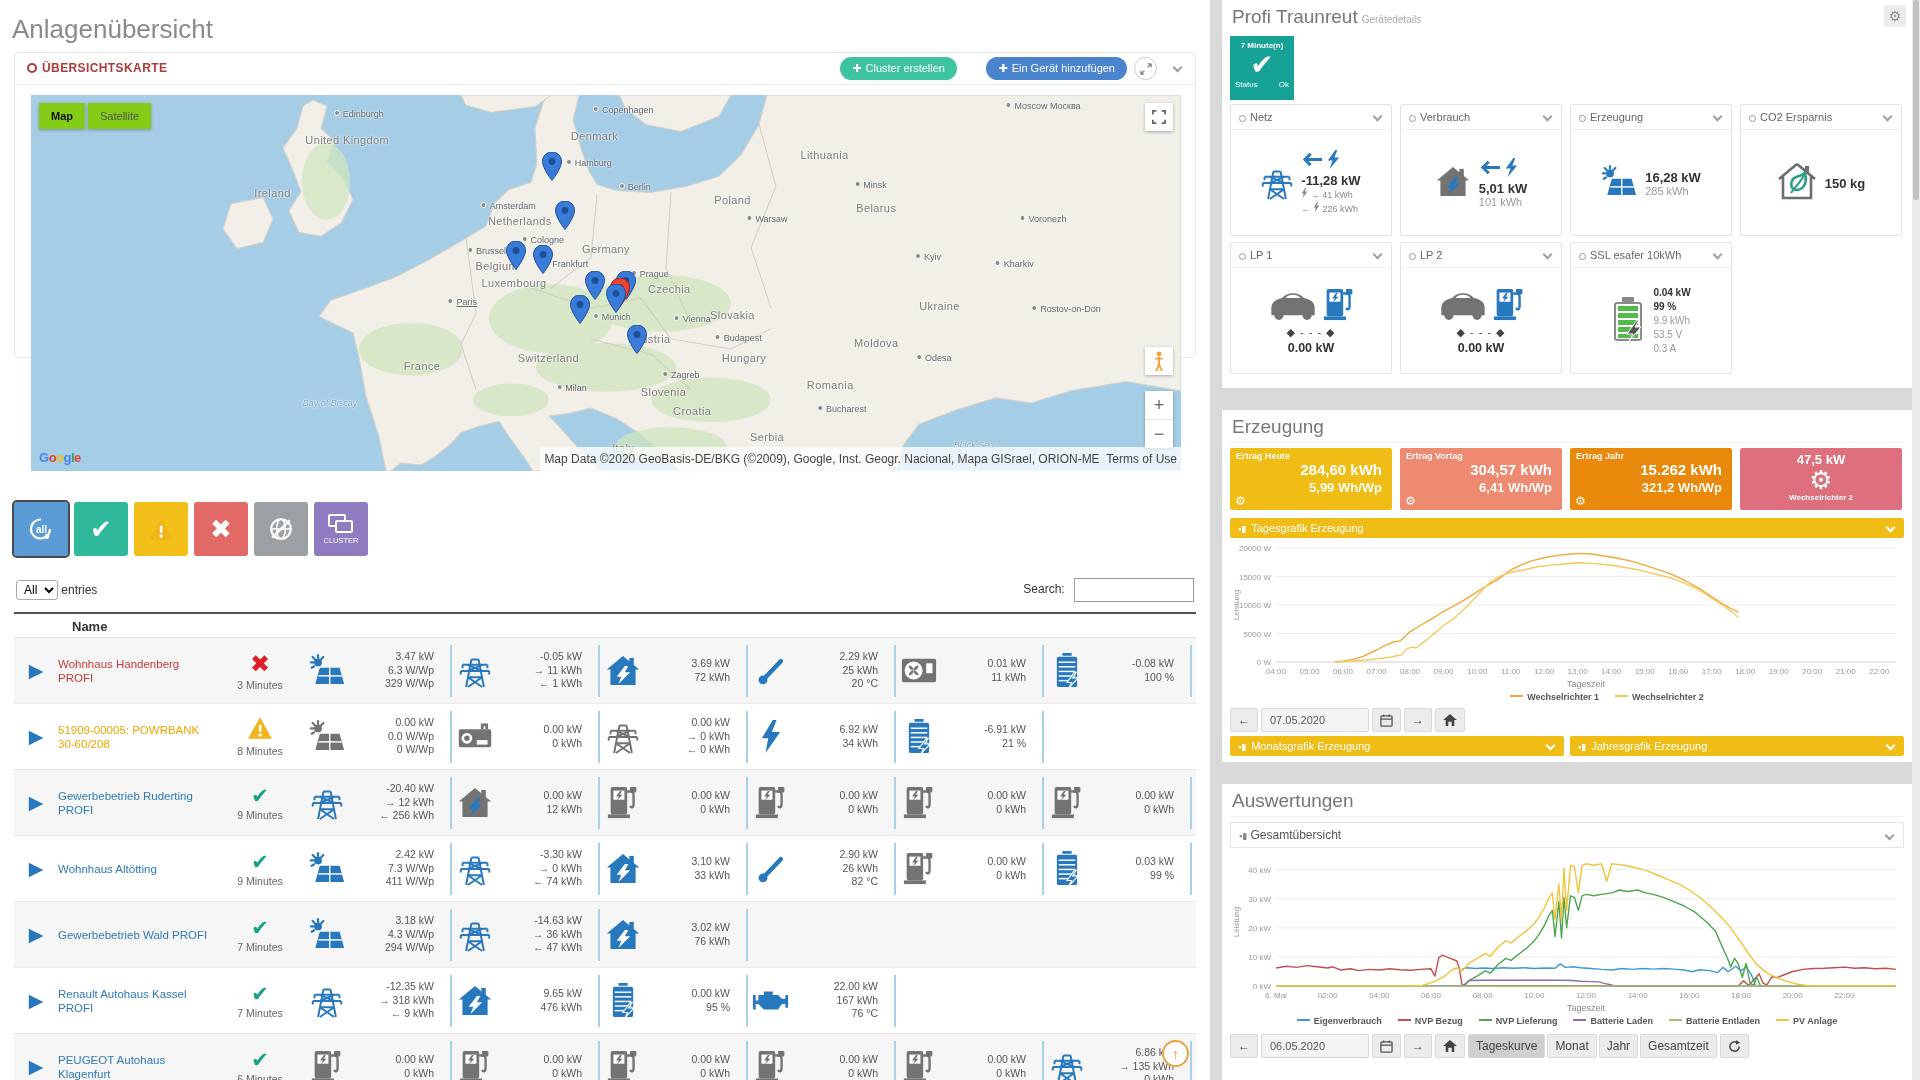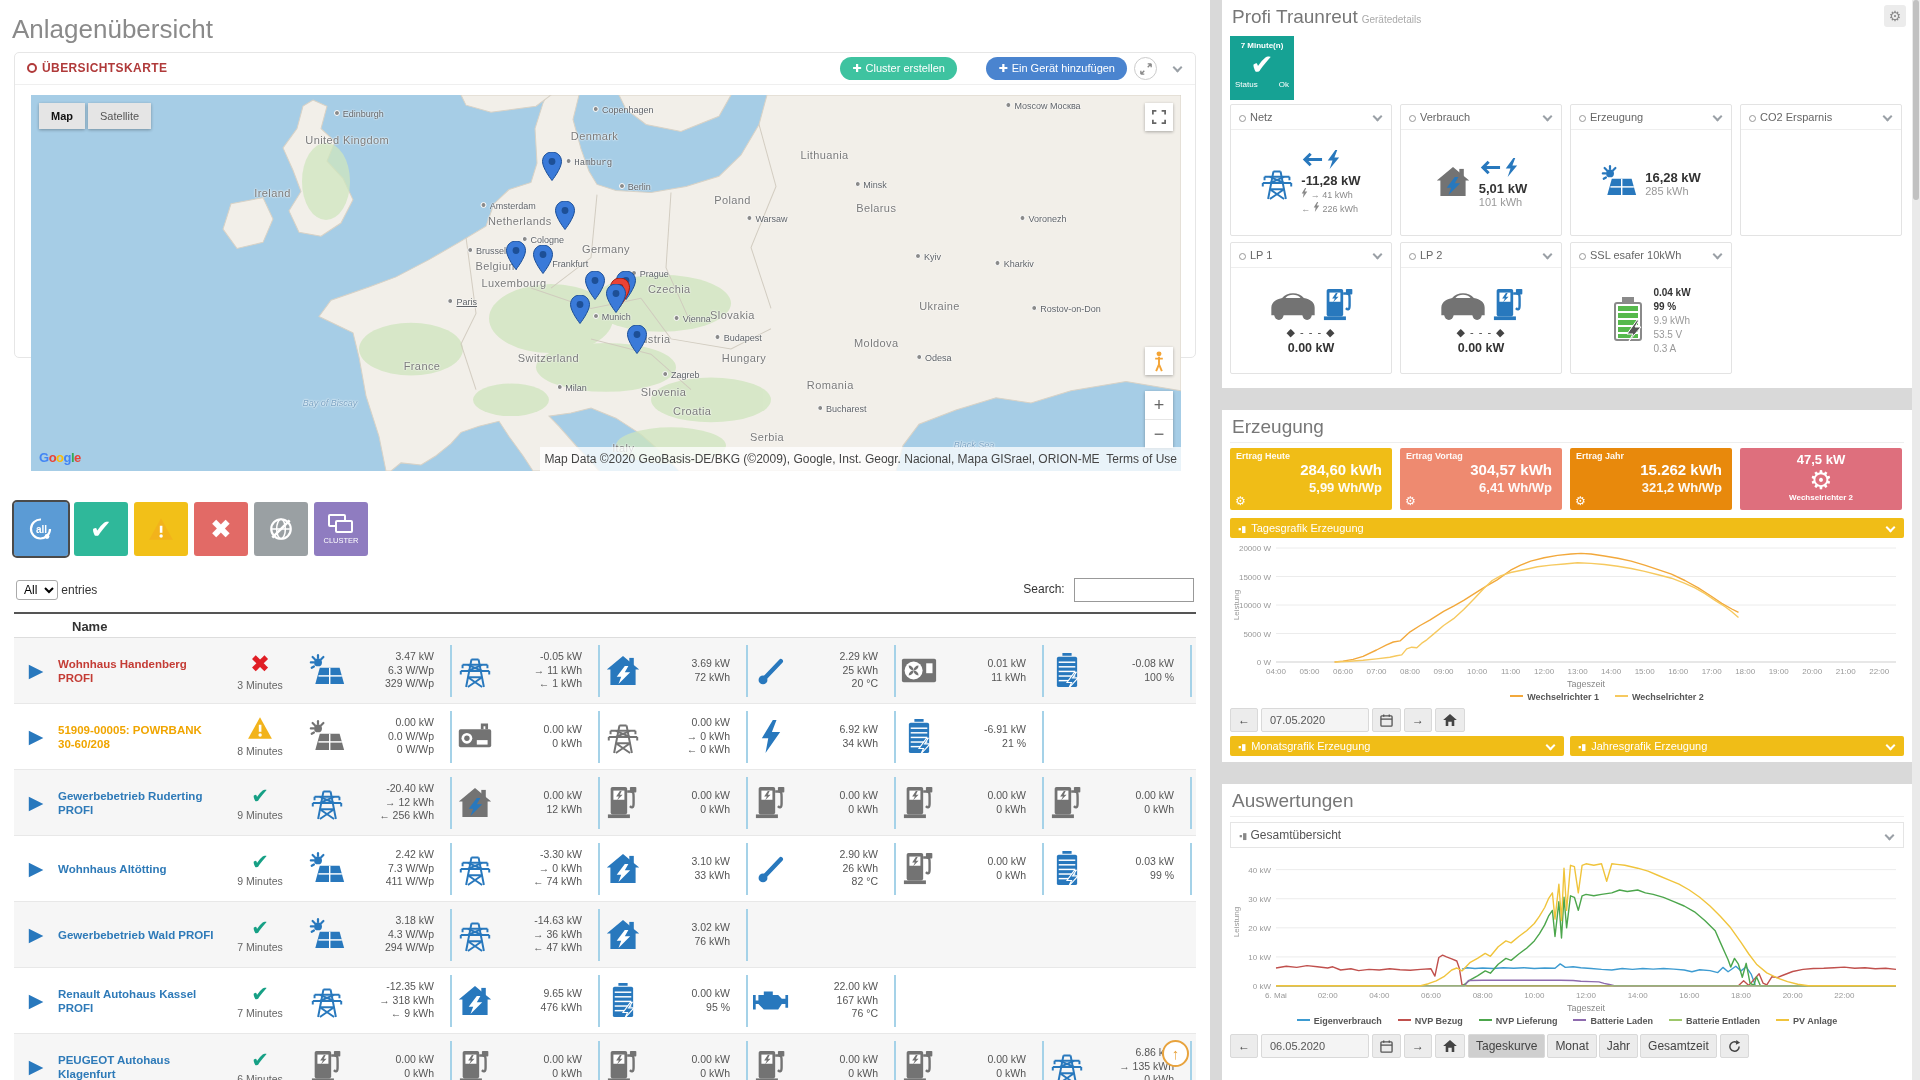--- a/index.html
+++ b/index.html
@@ -25,21 +25,21 @@
   
   #map { position:absolute; left:16px; top:42px; width:1150px; height:376px; background:#a6cde6; overflow:hidden; }
   #map svg.land { position:absolute; left:0; top:0; width:100%; height:100%; }
   .map-label { position:absolute; transform:translate(-50%,-50%); white-space:nowrap; color:#7a7a7a;
      text-shadow:0 0 2px #fff,0 0 2px #fff; pointer-events:none; }
   .map-label.country { font-size:11px; letter-spacing:.4px; }
   .map-label.city { font-size:9px; color:#5f6368; }
   .map-label.city::before { content:""; display:inline-block; width:4px; height:4px; border:1px solid #fff; background:#8a8a8a; border-radius:50%; margin-right:3px; vertical-align:1px; }
   .map-label.sea { font-size:9px; color:#7fa; color:#7aa3c4; font-style:italic; }
   .pin { position:absolute; width:20px; height:29px; transform:translate(-50%,-100%); }
-  .map-type { position:absolute; top:8px; height:26px; background:#e5e5e5; box-shadow:0 1px 3px rgba(0,0,0,.3); font-size:11px; line-height:26px; padding:0 12px; color:#555; }
+  .map-type { position:absolute; top:8px; height:26px; background:#84cc16; box-shadow:0 1px 3px rgba(0,0,0,.3); font-size:11px; line-height:26px; padding:0 12px; color:#555; }
   #btn-map-type-map { left:8px; font-weight:bold; color:#111; }
   #btn-map-type-satellite { left:57px; }
   #btn-fullscreen { position:absolute; right:8px; top:8px; width:28px; height:28px; background:#fff; box-shadow:0 1px 3px rgba(0,0,0,.3); display:flex; align-items:center; justify-content:center; }
   #btn-pegman { position:absolute; right:8px; top:252px; width:28px; height:28px; background:#fff; box-shadow:0 1px 3px rgba(0,0,0,.3); display:flex; align-items:center; justify-content:center; }
   #zoom-ctrl { position:absolute; right:8px; top:296px; width:28px; height:57px; background:#fff; box-shadow:0 1px 3px rgba(0,0,0,.3); }
   #zoom-ctrl div { height:28px; text-align:center; font-size:18px; color:#666; line-height:28px; cursor:pointer; }
   #zoom-ctrl .sep { height:1px; background:#e6e6e6; }
   #google-logo { position:absolute; left:8px; bottom:6px; font-size:13px; font-weight:bold; letter-spacing:-.5px; }
   #map-attrib { position:absolute; right:0; bottom:0; background:rgba(255,255,255,.75); font-size:12px; color:#444; padding:5px 4px; }
   #map-attrib a { color:#444; text-decoration:none; }
@@ -54,21 +54,21 @@
   #entries-select { font-size:12px; border:1px solid #aaa; border-radius:3px; padding:1px 3px; background:#fff; }
   #search-row { position:absolute; right:16px; top:578px; font-size:12px; color:#333; }
   #search-input { width:120px; height:24px; border:1px solid #999; margin-left:6px; vertical-align:middle; }
 
   
   #device-table { position:absolute; left:14px; top:612px; width:1182px; }
   #table-header { height:26px; border-top:2px solid #555; border-bottom:1px solid #ddd; background:#fff; font-size:13px; font-weight:bold; color:#333; line-height:26px; padding-left:58px; }
   .trow { display:flex; align-items:center; height:66px; border-bottom:1px solid #e8e8e8; }
   .trow:nth-child(odd) { background:#f6f6f6; }
   .cell-play { width:44px; text-align:center; color:#2878bd; font-size:19px; cursor:pointer; }
-  .cell-name { width:158px; font-size:11.5px; font-weight:bold; line-height:14px; cursor:pointer; }
+  .cell-name { width:158px; font-size:11.5px; font-weight:normal; line-height:14px; cursor:pointer; }
   .cell-status { width:88px; text-align:center; }
   .cell-status .mins { font-size:10.5px; color:#666; margin-top:1px; }
   .metric { width:148px; height:52px; display:flex; align-items:center; border-right:2px solid #a5d2e8; }
   .metric.empty { border-right:none; }
   .metric .micon { width:46px; display:flex; justify-content:center; }
   .metric .mvals { width:92px; text-align:right; font-size:10.5px; color:#555; line-height:13.5px; padding-right:8px; }
   #scroll-top-btn { position:absolute; left:1162px; top:1040px; width:27px; height:27px; border:2px solid #e8a33d; border-radius:50%; color:#e8a33d; font-size:15px; text-align:center; line-height:24px; background:#fff; cursor:pointer; }
 
   
   .rsec { position:absolute; left:1222px; width:690px; background:#fff; }
@@ -196,21 +196,21 @@
           <div class="map-label country" style="left: 40.5%; top: 45.5%;">Belgium</div>
           <div class="map-label country" style="left: 42.5%; top: 33.5%;">Netherlands</div>
           <div class="map-label country" style="left: 42%; top: 50%;">Luxembourg</div>
           <div class="map-label country" style="left: 49%; top: 11%;">Denmark</div>
           <div class="map-label country" style="left: 73.5%; top: 66%;">Moldova</div>
           <div class="map-label country" style="left: 55%; top: 79%;">Slovenia</div>
           <div class="map-label country" style="left: 57.5%; top: 84%;">Croatia</div>
           <div class="map-label country" style="left: 64%; top: 91%;">Serbia</div>
           <div class="map-label city" style="left: 28.5%; top: 5%;">Edinburgh</div>
           <div class="map-label city" style="left: 51.5%; top: 4%;">Copenhagen</div>
-          <div class="map-label city" style="left: 48.5%; top: 18%; font-family: Liberation Mono, monospace;">Hamburg</div>
+          <div class="map-label city" style="left: 48.5%; top: 18%;">Hamburg</div>
           <div class="map-label city" style="left: 52.5%; top: 24.5%;">Berlin</div>
           <div class="map-label city" style="left: 41.5%; top: 29.5%;">Amsterdam</div>
           <div class="map-label city" style="left: 39.8%; top: 41.5%;">Brussels</div>
           <div class="map-label city" style="left: 44.5%; top: 38.5%;">Cologne</div>
           <div class="map-label city" style="left: 46.5%; top: 45%;">Frankfurt</div>
           <div class="map-label city" style="left: 50.5%; top: 59%;">Munich</div>
           <div class="map-label city" style="left: 53.8%; top: 47.5%;">Prague</div>
           <div class="map-label city" style="left: 57.5%; top: 59.5%;">Vienna</div>
           <div class="map-label city" style="left: 61.5%; top: 64.5%;">Budapest</div>
           <div class="map-label city" style="left: 64%; top: 33%;">Warsaw</div>
@@ -957,20 +957,29 @@
               </g>
             </svg></span>
           <div>
             <div class="big-val">16,28 kW</div>
             <div class="sub-val">285 kWh</div>
           </div>
         </div>
       </div>
       <div class="dcard" style="left: 518px; top: 104px;">
         <div class="dcard-head"><span class="circ"></span><span>CO2 Ersparnis</span><span class="chev"></span></div>
+        <div class="dcard-body">
+          <span><svg width="40" height="38" viewBox="0 0 40 38">
+              <path d="M20 2 L38 17 M20 2 L2 17 M6 14 V36 H34 V14" stroke="#6d6d6d" stroke-width="2.6" fill="none"></path>
+              <rect x="28" y="4" width="4" height="8" fill="#6d6d6d"></rect>
+              <path d="M20 28 C12 28 12 16 22 14 C26 13 28 11 28 11 C30 20 28 27 20 28 Z" fill="none" stroke="#2d9e86" stroke-width="2.6"></path>
+              <path d="M14 31 C18 25 24 20 27 13" stroke="#2d9e86" stroke-width="2" fill="none"></path>
+            </svg></span>
+          <div class="big-val">150 kg</div>
+        </div>
       </div>
       <div class="dcard" style="left: 8px; top: 242px;">
         <div class="dcard-head"><span class="circ"></span><span>LP 1</span><span class="chev"></span></div>
         <div class="dcard-body">
           <div>
             <div style="display:flex; align-items:center; gap:4px;">
               <span><svg width="52" height="33" viewBox="0 0 48 30">
                   <path d="M4 18 C4 12 10 10 14 9 C18 3 30 3 34 9 C40 10 44 13 44 18 L44 25 H40 C40 21 34 21 34 25 H14 C14 21 8 21 8 25 H4 Z" fill="#737373"></path>
                   <path d="M17 9 C20 5 28 5 31 9 Z" fill="#fff"></path>
                   <circle cx="11" cy="25" r="4.2" fill="#737373"></circle>

